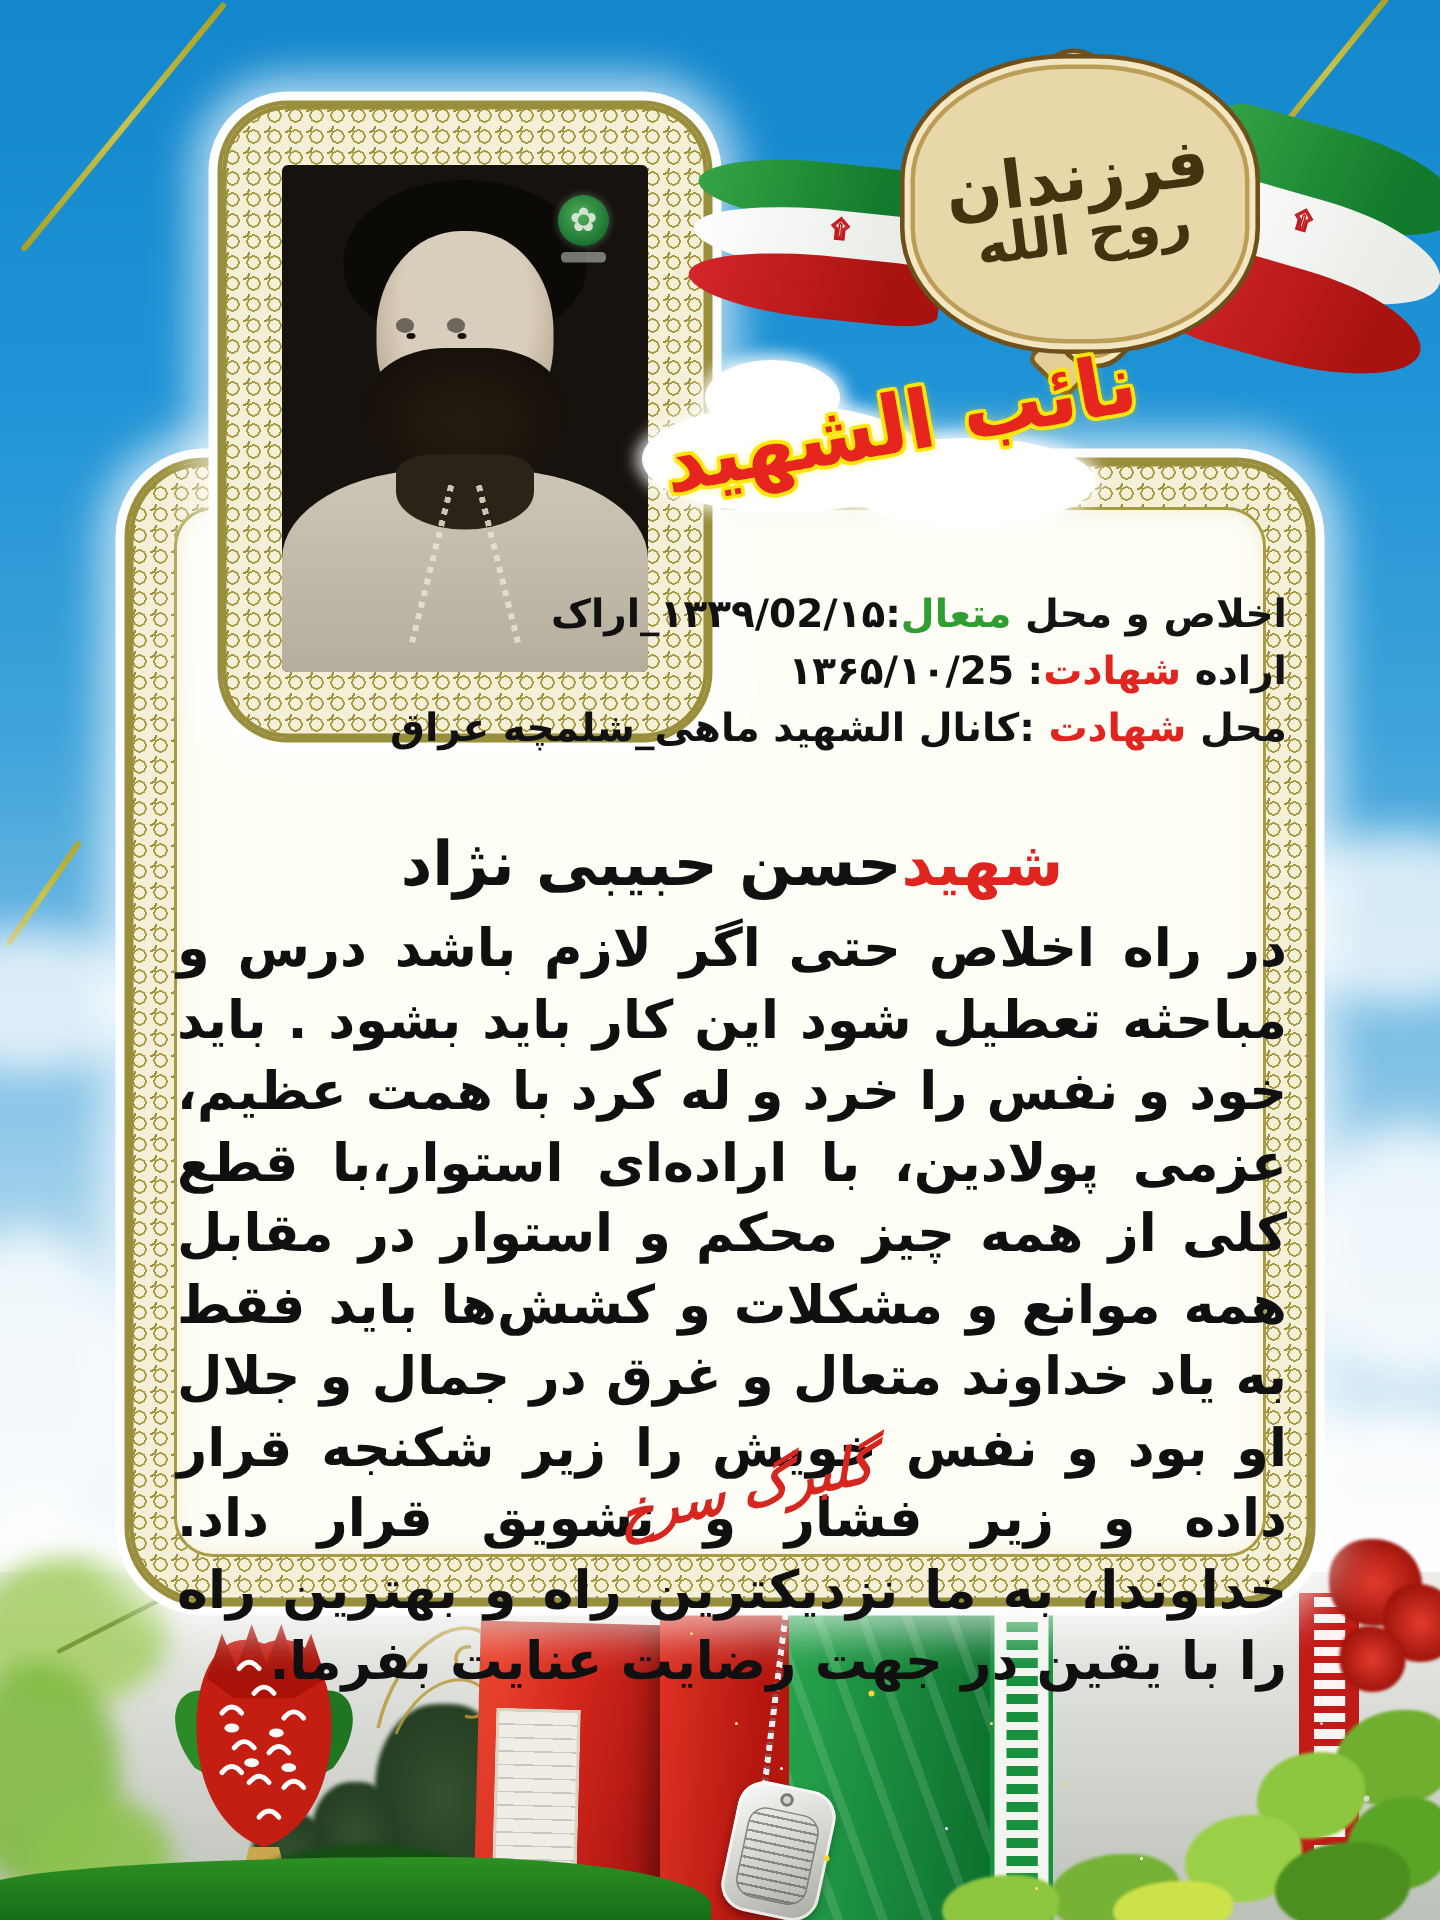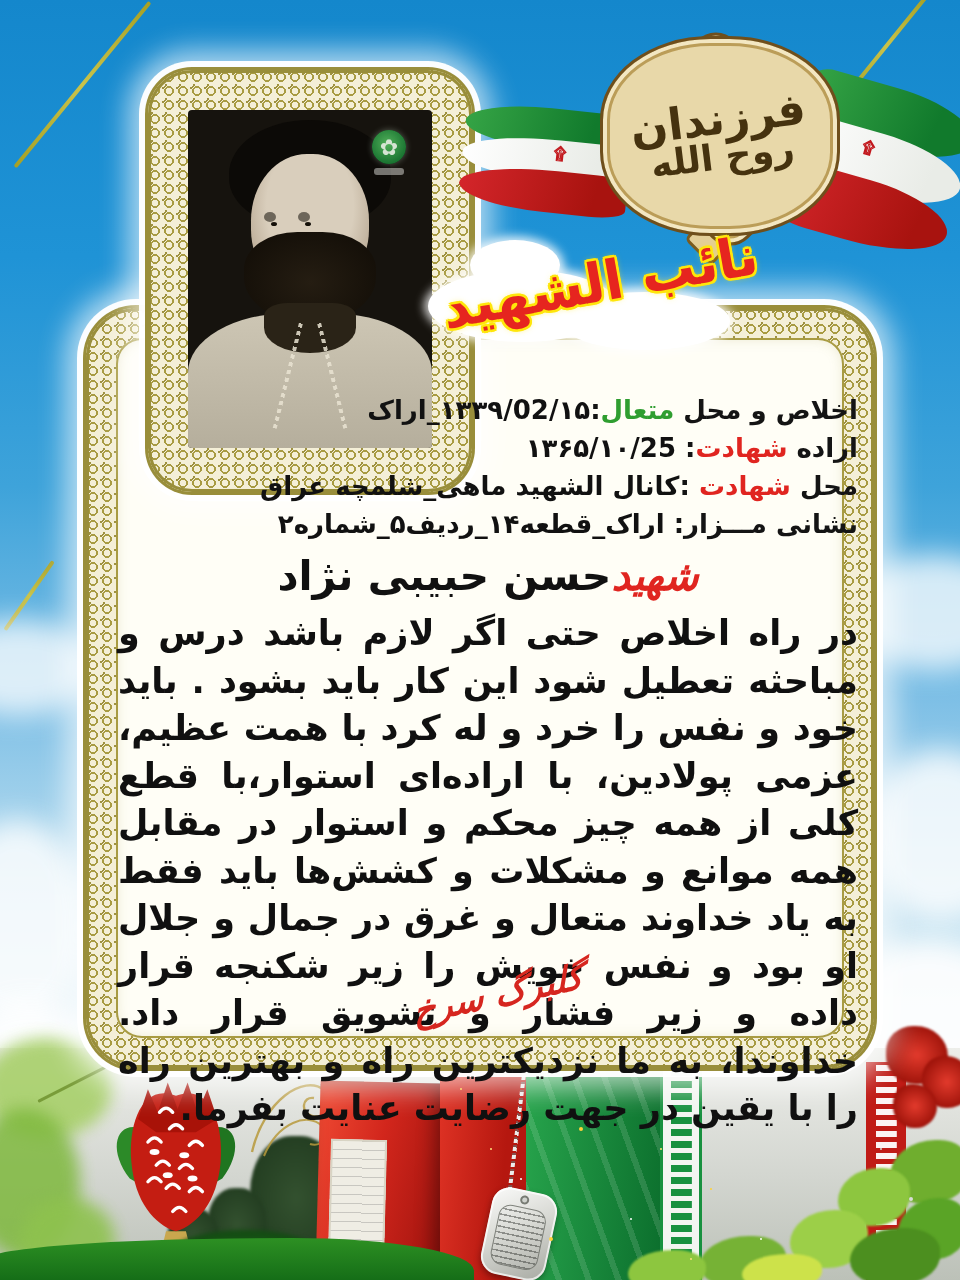--- a/index.html
+++ b/index.html
@@ -66,21 +66,21 @@
   .lace{position:absolute;background:#fff;border-radius:50%;box-shadow:0 0 10px 4px rgba(255,255,255,.8);}
   .pendant{left:692px;top:220px;width:32px;height:32px;background:#e3cf99;border:3px solid #7b5b1f;border-radius:6px;transform:rotate(45deg);}
   
   .info{left:110px;top:391px;width:748px;direction:rtl;text-align:right;color:#141414;font-weight:bold;}
   .info-line{font-size:26px;line-height:38px;white-space:nowrap;}
   .w-green{color:#2f9e30;}
   .w-red{color:#e02520;}
   .val{color:#111;}
   
   .title{left:118px;top:552px;width:740px;direction:rtl;text-align:center;font-size:41px;font-weight:bold;color:#111;white-space:nowrap;}
-  .t-red{color:#e02520;font-style:italic;}
+  .t-red{color:#e02520;}
   .para{left:118px;top:610px;width:740px;direction:rtl;text-align:justify;text-align-last:right;
     font-size:35px;font-weight:bold;color:#101010;line-height:47.5px;}
   .signature{left:388px;top:974px;width:220px;text-align:center;color:#d6261f;font-weight:bold;font-size:35px;
     transform:rotate(-12deg) skewX(-8deg);font-style:italic;}
   
   .bottom{left:0;top:1048px;width:960px;height:232px;}
   .photo-sky{position:absolute;inset:0;background:linear-gradient(180deg,#edeeea,#d3d6d0 55%,#bcc1b8);}
   .pine{position:absolute;background:radial-gradient(#33512f,#223c20 80%);border-radius:45% 45% 40% 40%;filter:blur(1.5px);}
   .gold-curl{position:absolute;opacity:.85;}
   .monument{position:absolute;left:318px;top:34px;width:126px;height:198px;transform:rotate(1.5deg);
@@ -255,21 +255,20 @@
       <span class="med-l2">روح الله</span>
     </div>
   </div>
 
   <div class="abs badge" dir="rtl">نائب الشهید</div>
 
   <div class="abs info">
     <div class="info-line"><span>اخلاص و محل </span><span class="w-green">متعال</span><span>:</span><span class="val">۱۳۳۹/02/۱۵_اراک</span></div>
     <div class="info-line"><span>اراده </span><span class="w-red">شهادت</span><span>: </span><span class="val">۱۳۶۵/۱۰/25</span></div>
     <div class="info-line"><span>محل </span><span class="w-red">شهادت</span><span> :</span><span class="val">کانال الشهید ماهی_شلمچه عراق</span></div>
-    <div class="info-line"><span>نشانی مـــزار</span><span>: </span><span class="val">اراک_قطعه۱۴_ردیف۵_شماره۲</span></div>
   </div>
 
   <div class="abs title" dir="rtl">
     <span class="t-red">شهید</span><span>حسن حبیبی نژاد</span>
   </div>
 
   <div class="abs para">در راه اخلاص حتی اگر لازم باشد درس و مباحثه تعطیل شود این کار باید بشود . باید خود و نفس را خرد و له کرد با همت عظیم، عزمی پولادین، با اراده‌ای استوار،با قطع کلی از همه چیز محکم و استوار در مقابل همه موانع و مشکلات و کشش‌ها باید فقط به یاد خداوند متعال و غرق در جمال و جلال او بود و نفس خویش را زیر شکنجه قرار داده و زیر فشار و تشویق قرار داد. خداوندا، به ما نزدیکترین راه و بهترین راه را با یقین در جهت رضایت عنایت بفرما.</div>
 
   <div class="abs signature">گلبرگ سرخ</div>
 

